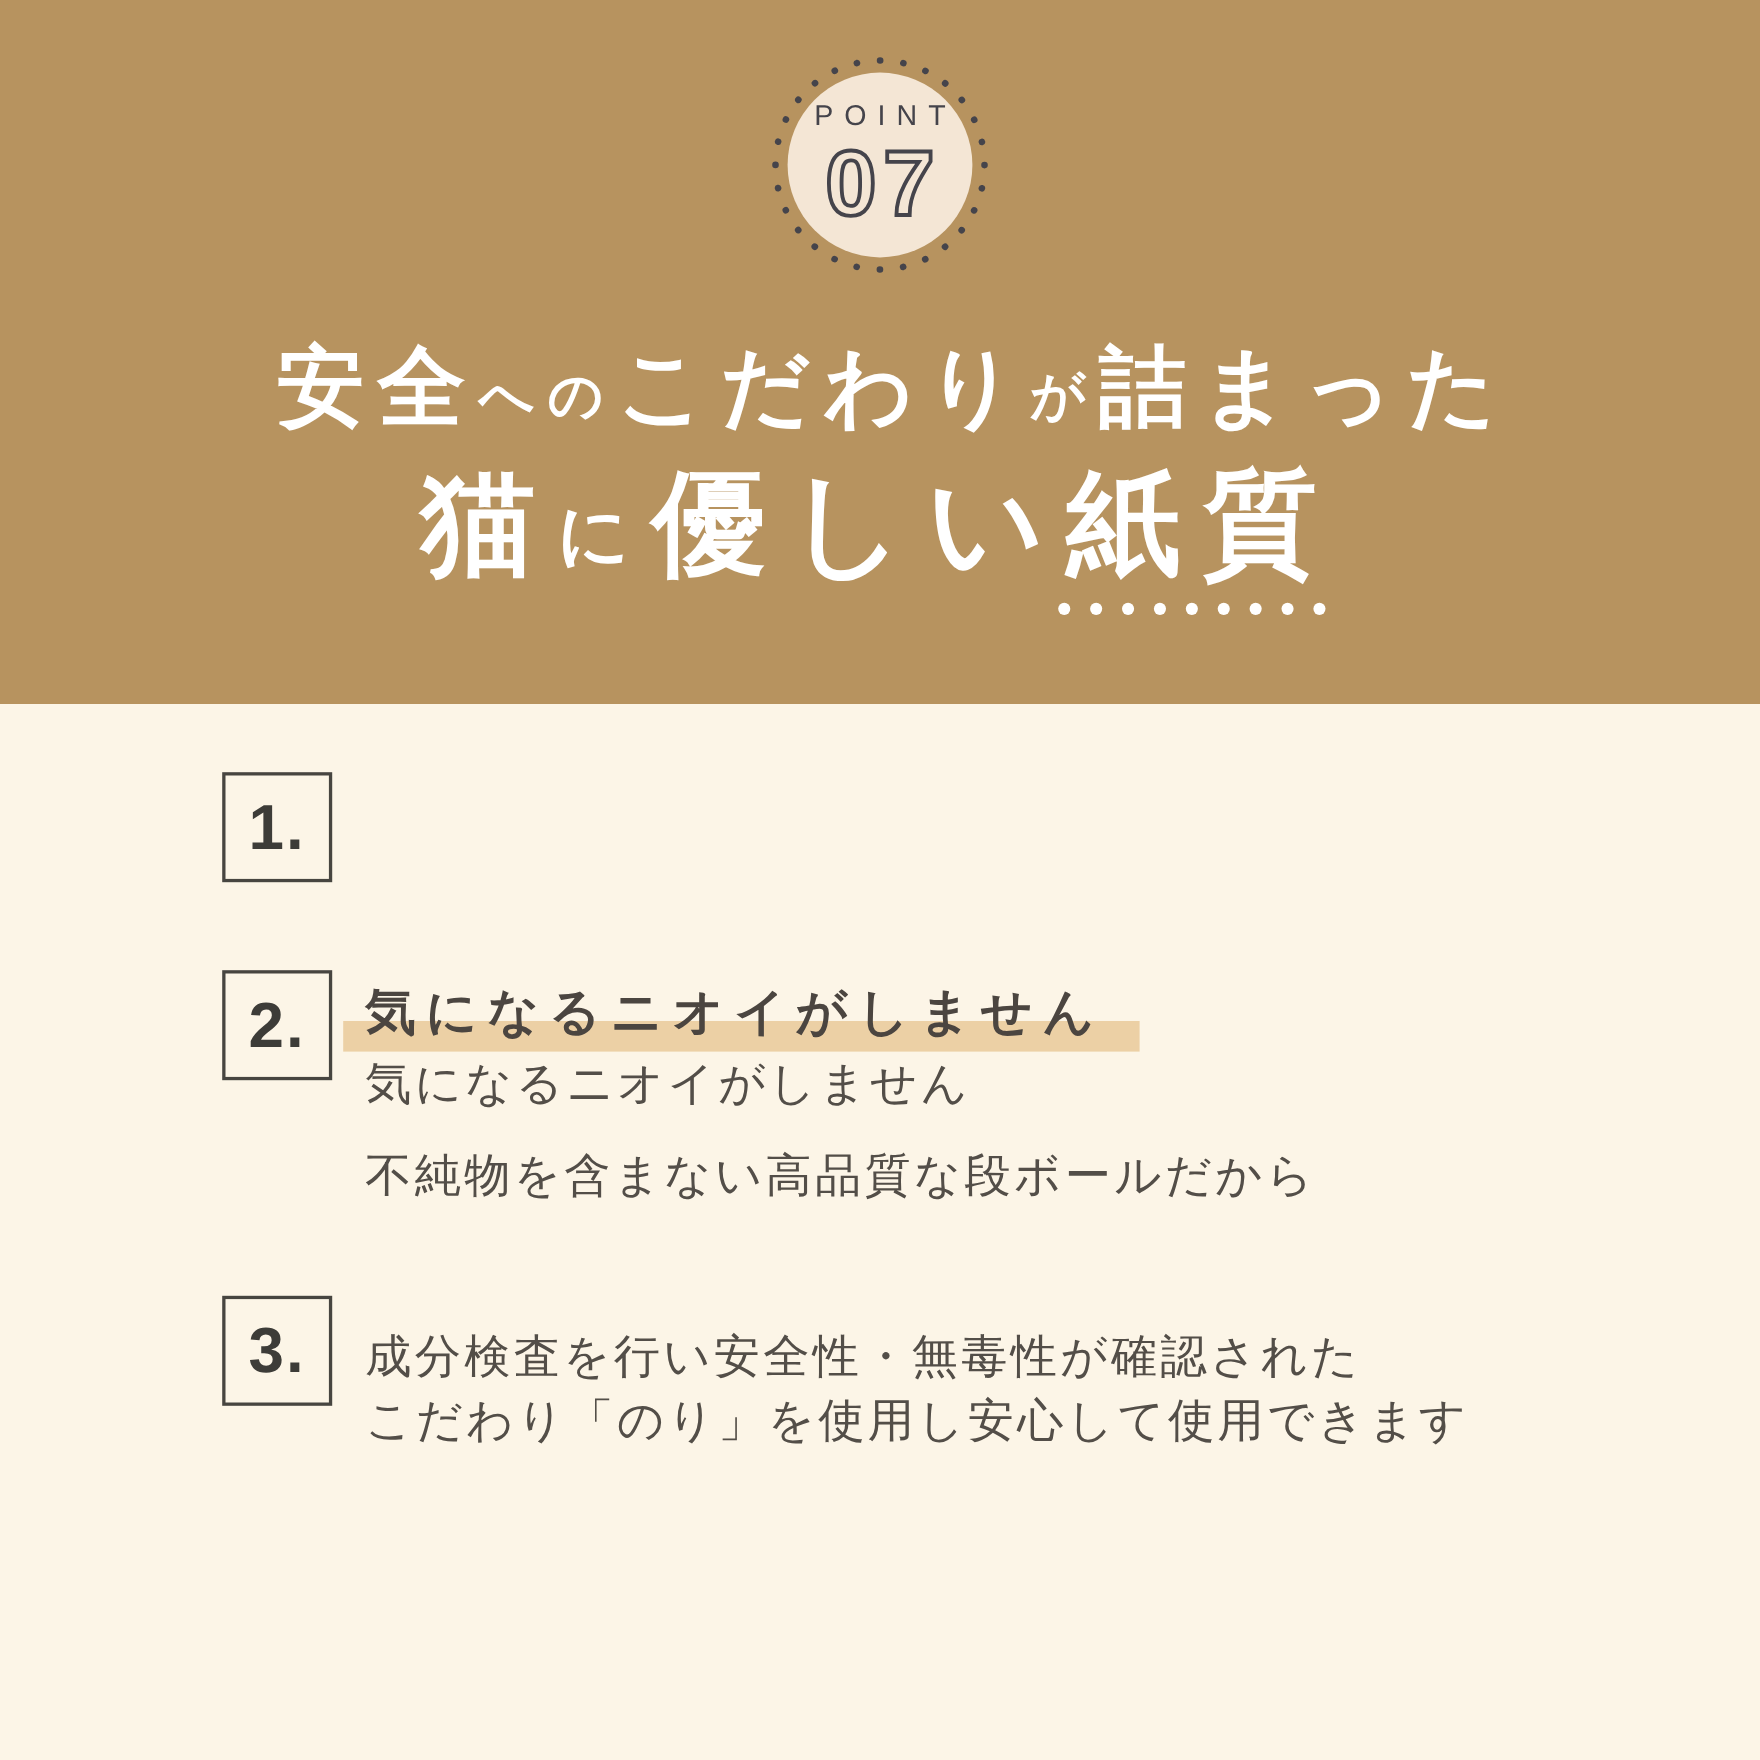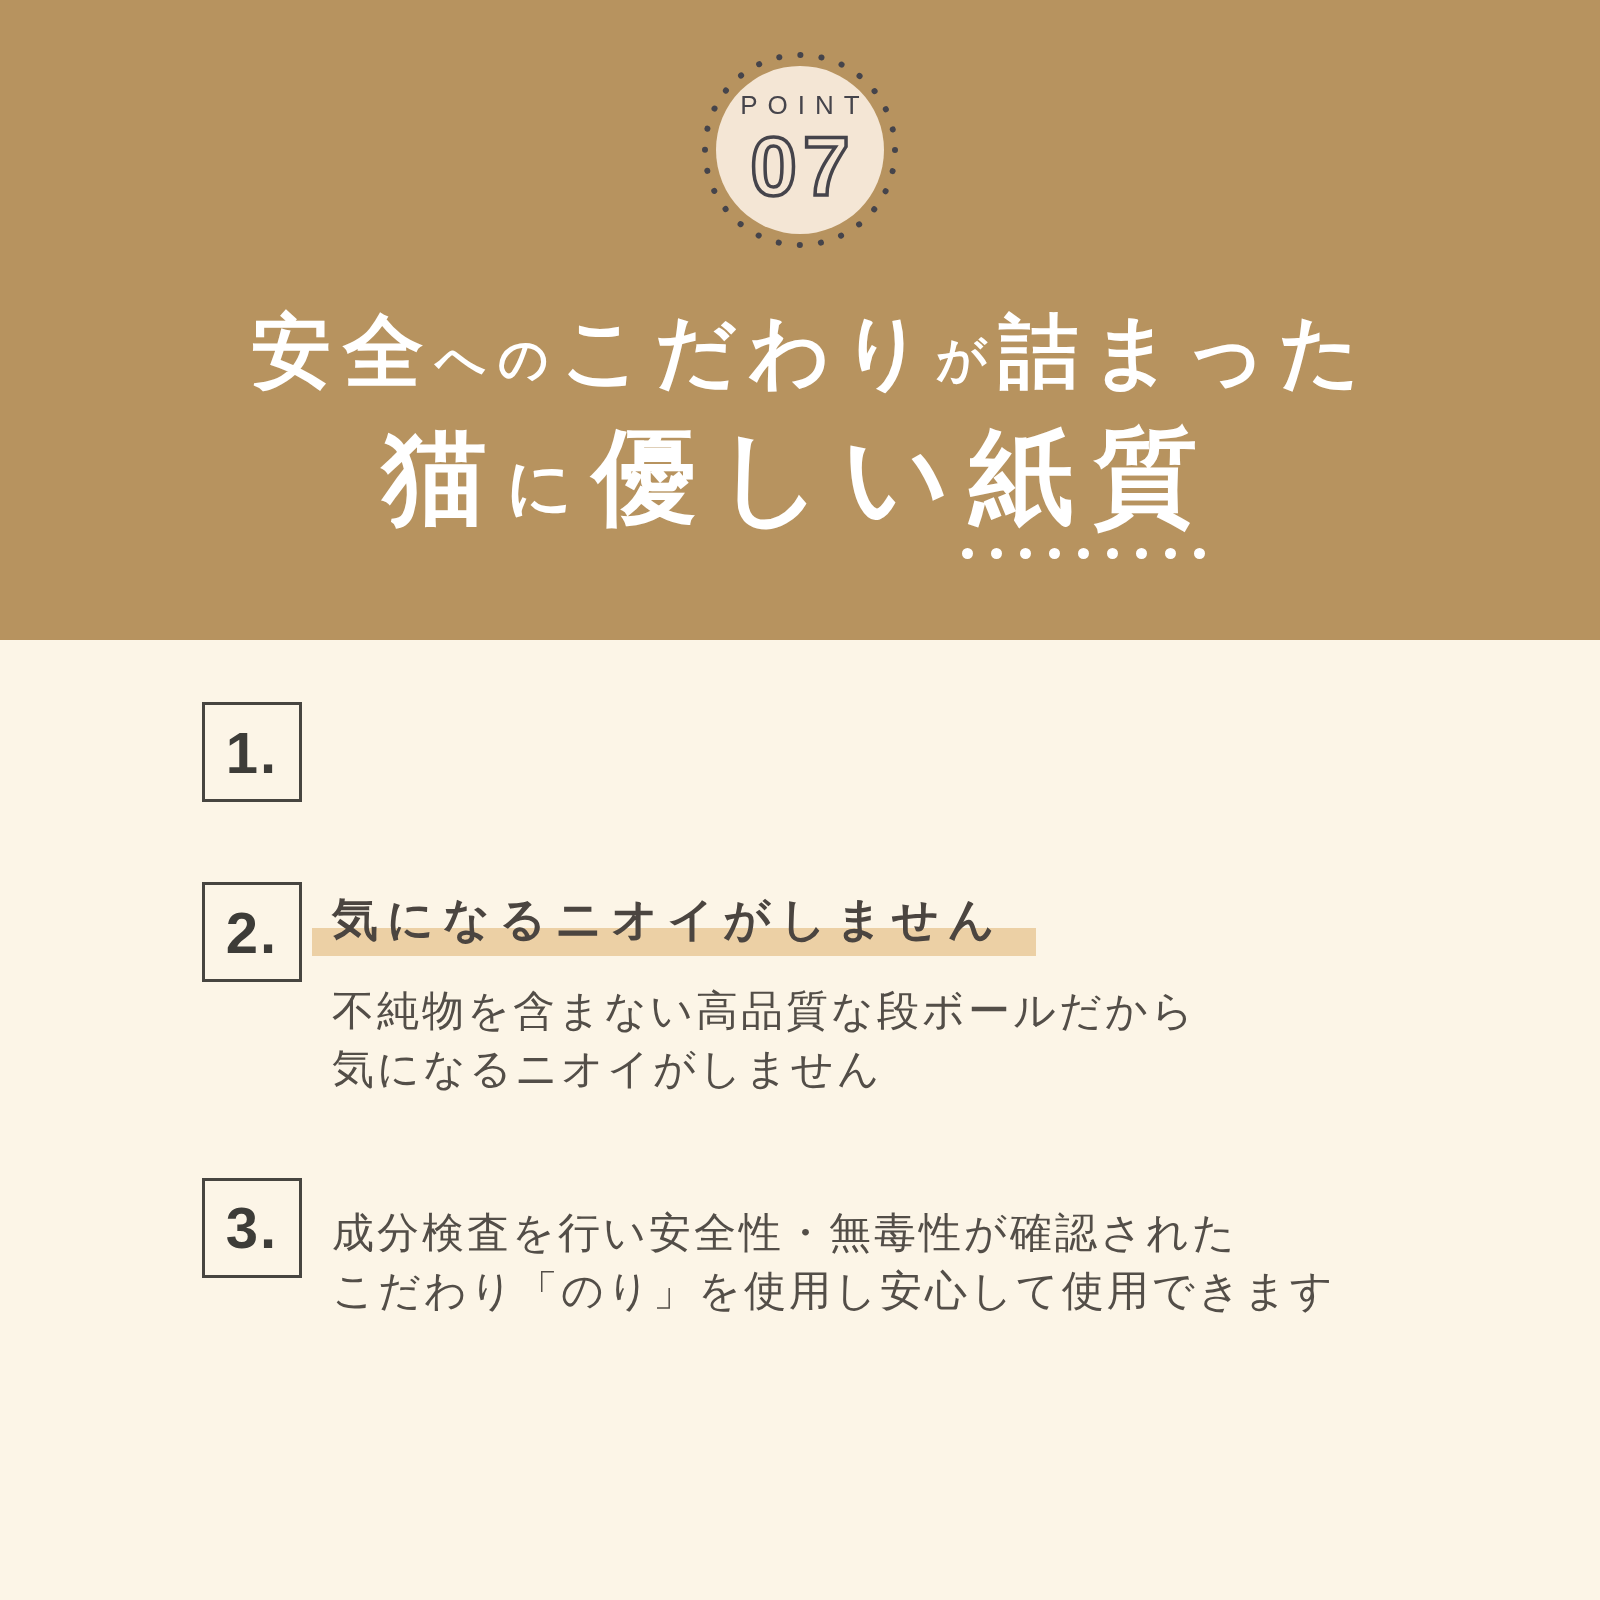--- a/index.html
+++ b/index.html
@@ -140,22 +140,22 @@
         <span>1.</span>
       </div>
     </article>
 
     <article class="item">
       <div class="num-box">
         <span>2.</span>
       </div>
       <div class="item-body">
         <h3 class="item-title">気になるニオイがしません</h3>
+        <p class="item-desc">気になるニオイがしません</p>
         <p class="item-desc first">不純物を含まない高品質な段ボールだから</p>
-        <p class="item-desc">気になるニオイがしません</p>
       </div>
     </article>
 
     <article class="item">
       <div class="num-box">
         <span>3.</span>
       </div>
       <div class="item-body">
         <p class="item-desc first">成分検査を行い安全性・無毒性が確認された</p>
         <p class="item-desc">こだわり「のり」を使用し安心して使用できます</p>

